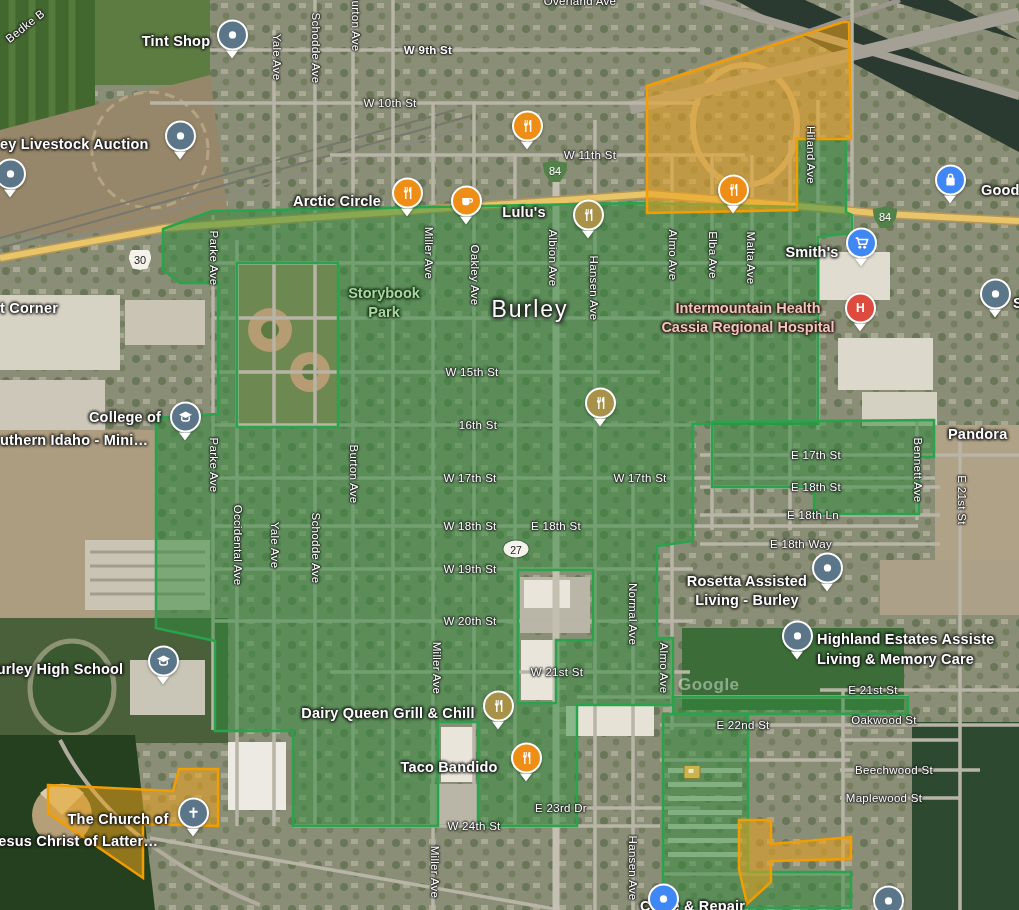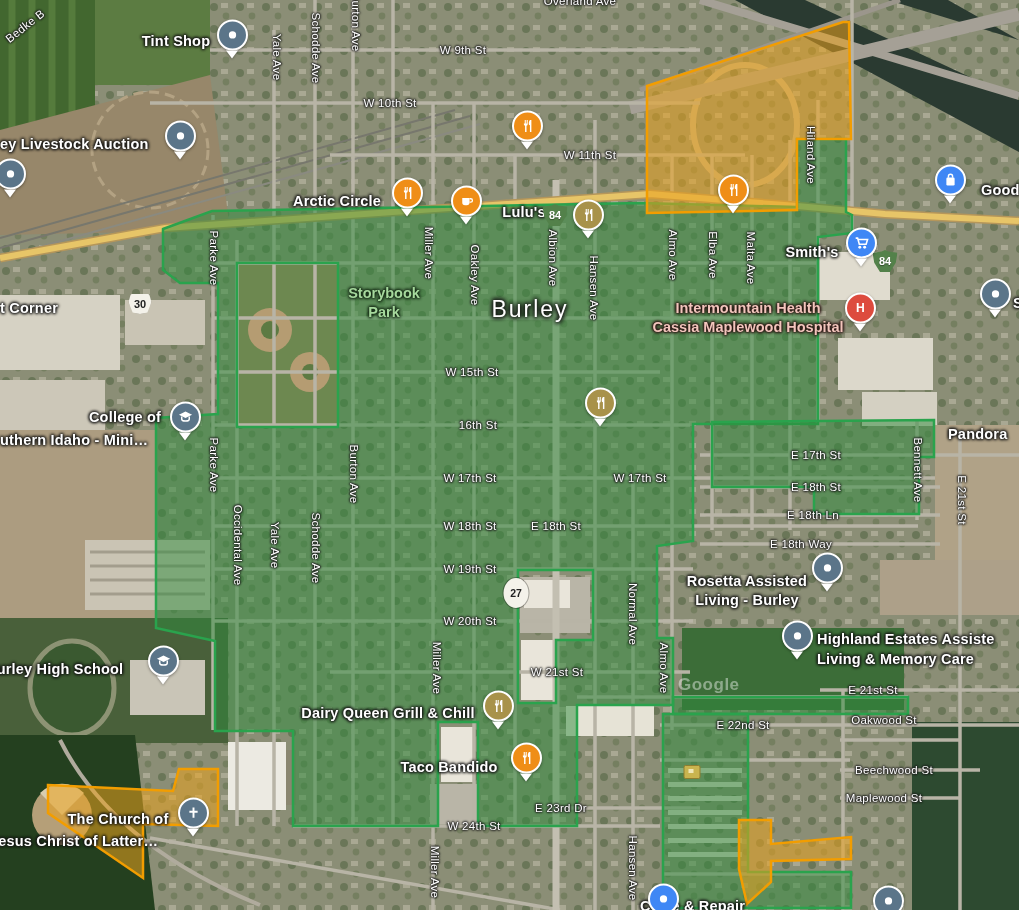--- a/index.html
+++ b/index.html
@@ -28,28 +28,28 @@
   .lines{text-align:center;line-height:19px;}
   .pin{position:absolute;width:32px;height:41px;transform:translate(-50%,-55%);z-index:6;}
   .pc{position:absolute;left:1px;top:0;width:27px;height:27px;border-radius:50%;
       border:2.5px solid #fff;box-shadow:0 1px 3px rgba(0,0,0,.4);
       display:flex;align-items:center;justify-content:center;}
   .pt{position:absolute;left:10px;top:31px;width:0;height:0;
       border-left:6px solid transparent;border-right:6px solid transparent;
       border-top:8px solid #fff;filter:drop-shadow(0 1px 1px rgba(0,0,0,.3));}
   .pc svg{width:17px;height:17px;}
   .shield{position:absolute;transform:translate(-50%,-50%);display:flex;
-      align-items:center;justify-content:center;font-weight:700;z-index:5;margin-top:44px;}
+      align-items:center;justify-content:center;font-weight:400;z-index:5;}
   .sh-i{width:25px;height:22px;background:#53814a;color:#fff;font-size:11px;
       clip-path:polygon(50% 0%,63% 7%,100% 12%,93% 58%,70% 100%,30% 100%,7% 58%,0% 12%,37% 7%);
       text-shadow:0 1px 1px rgba(0,0,0,.4);}
   .sh-us{width:23px;height:20px;background:#f4f2ea;color:#222;font-size:11px;
       border-radius:4px;clip-path:polygon(10% 0,90% 0,100% 40%,82% 92%,50% 100%,18% 92%,0 40%);
       box-shadow:0 0 0 1px rgba(0,0,0,.3);}
-  .sh-ov{width:25px;height:30px;background:#f4f2ea;color:#222;font-size:10.5px;
+  .sh-ov{width:25px;height:17px;background:#f4f2ea;color:#222;font-size:10.5px;
       border-radius:50%;box-shadow:0 0 0 1px rgba(0,0,0,.3);}
   .flag{position:absolute;width:15px;height:12px;background:#c9b44f;border:1px solid #8f7d2f;
       border-radius:2px;transform:translate(-50%,-50%);z-index:5;}
   .flag::after{content:"";position:absolute;left:4px;top:3px;width:5px;height:4px;background:#efe7b8;}
 </style>
 </head>
 <body>
 
 <div id="map">
 
@@ -158,21 +158,21 @@
       <path d="M163,229 L212,211 L640,203 L797,207 L797,139 L846,139 L846,212 L852,215 L852,233 L818,237 L818,424 L693,424 L693,541 L657,546 L657,638 L673,638 L673,705 L577,705 L577,826 L478,826 L478,722 L438,722 L438,826 L293,826 L293,731 L215,731 L215,641 L156,628 L156,418 L218,414 L218,283 L180,283 L163,270 Z M237,263 L338,263 L338,427 L237,427 Z M518,570 L593,570 L593,640 L556,640 L556,703 L518,703 Z" fill="rgba(45,140,60,0.50)" stroke="#2aa34d" stroke-width="2.5" fill-rule="evenodd"></path>
       <path d="M712,422 L934,420 L934,457 L919,457 L919,514 L814,514 L814,487 L712,487 Z" fill="rgba(45,140,60,0.50)" stroke="#2aa34d" stroke-width="2.5" fill-rule="evenodd"></path>
       <path d="M673,697 L908,697 L908,714 L673,714 Z" fill="rgba(45,140,60,0.50)" stroke="#2aa34d" stroke-width="2.5" fill-rule="evenodd"></path>
       <path d="M663,714 L748,714 L748,872 L851,872 L851,908 L663,908 Z" fill="rgba(45,140,60,0.50)" stroke="#2aa34d" stroke-width="2.5" fill-rule="evenodd"></path>
       <path d="M647,86 L843,22 L849,22 L851,139 L797,139 L797,210 L647,213 Z" fill="rgba(235,162,30,0.55)" stroke="#f29d00" stroke-width="2.5" fill-rule="evenodd"></path>
       <path d="M48,785 L173,791 L179,769 L218,769 L218,826 L143,824 L143,878 L48,813 Z" fill="rgba(235,162,30,0.55)" stroke="#f29d00" stroke-width="2.5" fill-rule="evenodd"></path>
       <path d="M739,820 L771,820 L771,844 L851,837 L851,859 L771,861 L771,882 L747,904 L739,869 Z" fill="rgba(235,162,30,0.55)" stroke="#f29d00" stroke-width="2.5" fill-rule="evenodd"></path>
     </svg>
 
   <div id="labels">
-      <div class="lbl st" style="left: 463px; top: 50px; transform: translate(-50%, -50%);">W 9th St</div>
+      <div class="lbl st" style="left: 428px; top: 50px; transform: translate(-50%, -50%); font-weight: bold;">W 9th St</div>
       <div class="lbl st" style="left: 390px; top: 103px; transform: translate(-50%, -50%);">W 10th St</div>
       <div class="lbl st" style="left: 590px; top: 155px; transform: translate(-50%, -50%);">W 11th St</div>
       <div class="lbl st" style="left: 472px; top: 372px; transform: translate(-50%, -50%);">W 15th St</div>
       <div class="lbl st" style="left: 478px; top: 425px; transform: translate(-50%, -50%);">16th St</div>
       <div class="lbl st" style="left: 470px; top: 478px; transform: translate(-50%, -50%);">W 17th St</div>
       <div class="lbl st" style="left: 640px; top: 478px; transform: translate(-50%, -50%);">W 17th St</div>
       <div class="lbl st" style="left: 816px; top: 455px; transform: translate(-50%, -50%);">E 17th St</div>
       <div class="lbl st" style="left: 470px; top: 526px; transform: translate(-50%, -50%);">W 18th St</div>
       <div class="lbl st" style="left: 556px; top: 526px; transform: translate(-50%, -50%);">E 18th St</div>
       <div class="lbl st" style="left: 816px; top: 487px; transform: translate(-50%, -50%);">E 18th St</div>
@@ -215,21 +215,21 @@
       <div class="lbl st" style="left: 437px; top: 668px; transform: translate(-50%, -50%) rotate(90deg);">Miller Ave</div>
       <div class="lbl st" style="left: 435px; top: 872px; transform: translate(-50%, -50%) rotate(90deg);">Miller Ave</div>
       <div class="lbl poi" style="left: 176px; top: 41px; transform: translate(-50%, -50%);">Tint Shop</div>
       <div class="lbl poi" style="left: 0px; top: 144px; transform: translate(0px, -50%);">ey Livestock Auction</div>
       <div class="lbl poi" style="left: 337px; top: 201px; transform: translate(-50%, -50%);">Arctic Circle</div>
       <div class="lbl poi" style="left: 524px; top: 212px; transform: translate(-50%, -50%);">Lulu's</div>
       <div class="lbl poi" style="left: 981px; top: 190px; transform: translate(0px, -50%);">Goode</div>
       <div class="lbl poi" style="left: 812px; top: 252px; transform: translate(-50%, -50%);">Smith's</div>
       <div class="lbl hosp lines" style="left: 748px; top: 318px; transform: translate(-50%, -50%);">
         <div>Intermountain Health</div>
-        <div>Cassia Maplewood Hospital</div>
+        <div>Cassia Regional Hospital</div>
       </div>
       <div class="lbl poi" style="left: 1013px; top: 303px; transform: translate(0px, -50%);">S</div>
       <div class="lbl park lines" style="left: 384px; top: 303px; transform: translate(-50%, -50%);">
         <div>Storybook</div>
         <div>Park</div>
       </div>
       <div class="lbl city" style="left: 530px; top: 309px; transform: translate(-50%, -50%);">Burley</div>
       <div class="lbl poi" style="left: 0px; top: 308px; transform: translate(0px, -50%);">t Corner</div>
       <div class="lbl poi" style="left: 125px; top: 417px; transform: translate(-50%, -50%);">College of</div>
       <div class="lbl poi" style="left: 0px; top: 440px; transform: translate(0px, -50%);">uthern Idaho -  Mini…</div>

